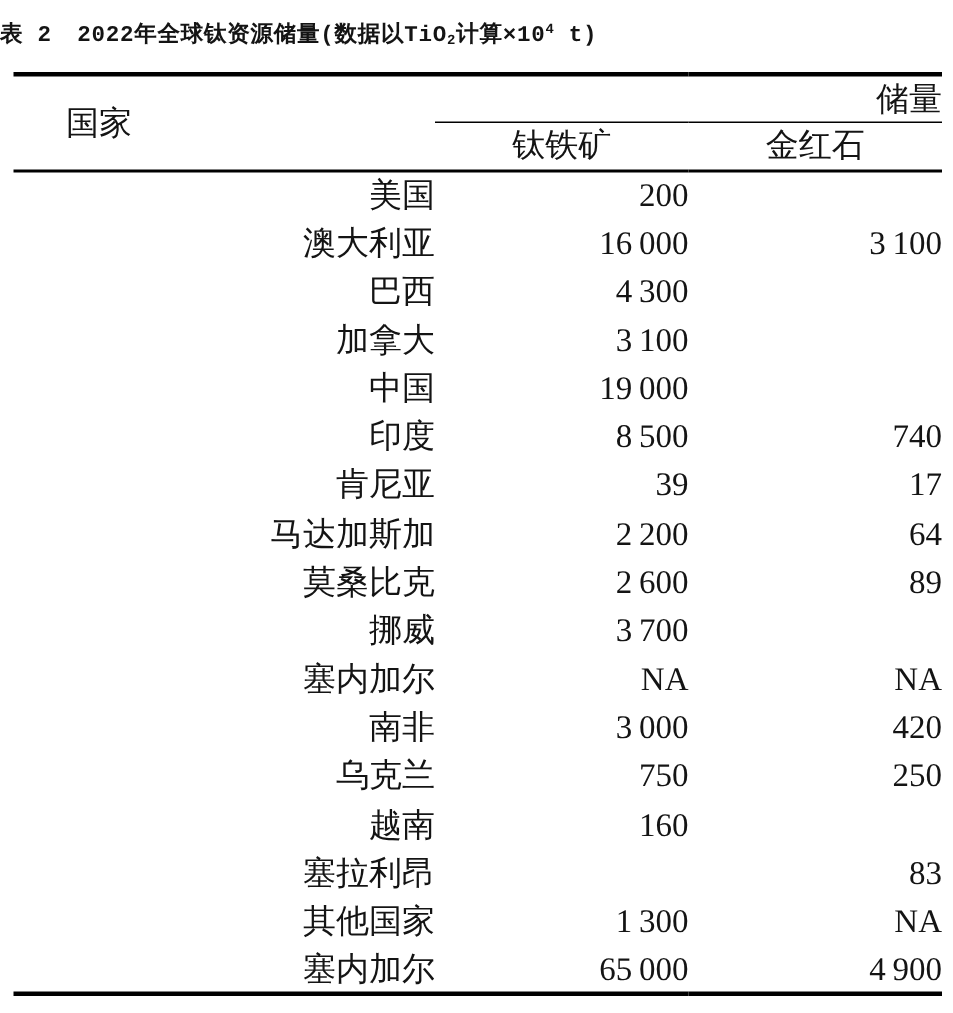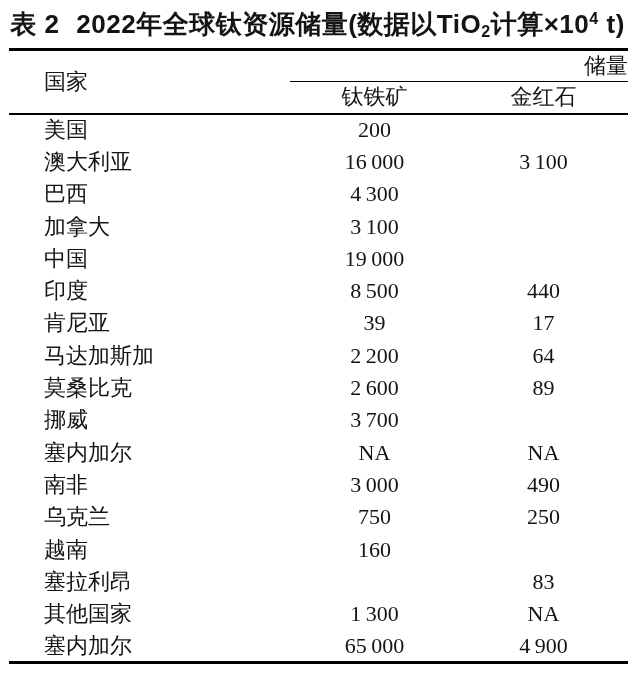--- a/index.html
+++ b/index.html
@@ -11,24 +11,24 @@
     font-family: "Liberation Serif", "DejaVu Serif", serif;
     overflow: hidden;
   }
   .page {
     width: 635px;
     height: 675px;
     background: #ffffff;
     padding-top: 9px;
   }
   .caption {
-    text-align: center;
-    font-family: Liberation Sans, sans-serif;
+    text-align: left;
+    font-family: Liberation Mono, monospace;
     font-weight: bold;
-    font-size: 26px;
+    font-size: 15px;
     line-height: 30px;
     height: 31px;
     letter-spacing: 0.5px;
     white-space: nowrap;
   }
   .caption .cap-label { margin-right: 17px; }
   .caption sub {
     font-size: 62%;
     vertical-align: baseline;
     position: relative;
@@ -65,22 +65,22 @@
     vertical-align: middle;
     border-bottom: 1.5px solid #000;
   }
   th.sub-head {
     text-align: center;
     height: 32px;
     vertical-align: middle;
     border-bottom: 2.5px solid #000;
   }
   td { height: 32.3px; vertical-align: middle; }
-  td.cell-country { text-align: left; padding-left: 35px; }
-  td.cell-num { text-align: center; word-spacing: -1px; }
+  td.cell-country { text-align: right; padding-left: 35px; }
+  td.cell-num { text-align: right; word-spacing: -1px; }
 </style>
 </head>
 <body>
 
 <div class="page">
 
   <div class="caption">
     <span class="cap-label">表 2</span><span>2022年全球钛资源储量(数据以TiO</span><sub>2</sub><span>计算×10</span><sup>4</sup><span> t)</span>
   </div>
 
@@ -122,21 +122,21 @@
           <td class="cell-num"></td>
         </tr>
         <tr>
           <td class="cell-country">中国</td>
           <td class="cell-num">19 000</td>
           <td class="cell-num"></td>
         </tr>
         <tr>
           <td class="cell-country">印度</td>
           <td class="cell-num">8 500</td>
-          <td class="cell-num">440</td>
+          <td class="cell-num">740</td>
         </tr>
         <tr>
           <td class="cell-country">肯尼亚</td>
           <td class="cell-num">39</td>
           <td class="cell-num">17</td>
         </tr>
         <tr>
           <td class="cell-country">马达加斯加</td>
           <td class="cell-num">2 200</td>
           <td class="cell-num">64</td>
@@ -152,21 +152,21 @@
           <td class="cell-num"></td>
         </tr>
         <tr>
           <td class="cell-country">塞内加尔</td>
           <td class="cell-num">NA</td>
           <td class="cell-num">NA</td>
         </tr>
         <tr>
           <td class="cell-country">南非</td>
           <td class="cell-num">3 000</td>
-          <td class="cell-num">490</td>
+          <td class="cell-num">420</td>
         </tr>
         <tr>
           <td class="cell-country">乌克兰</td>
           <td class="cell-num">750</td>
           <td class="cell-num">250</td>
         </tr>
         <tr>
           <td class="cell-country">越南</td>
           <td class="cell-num">160</td>
           <td class="cell-num"></td>

